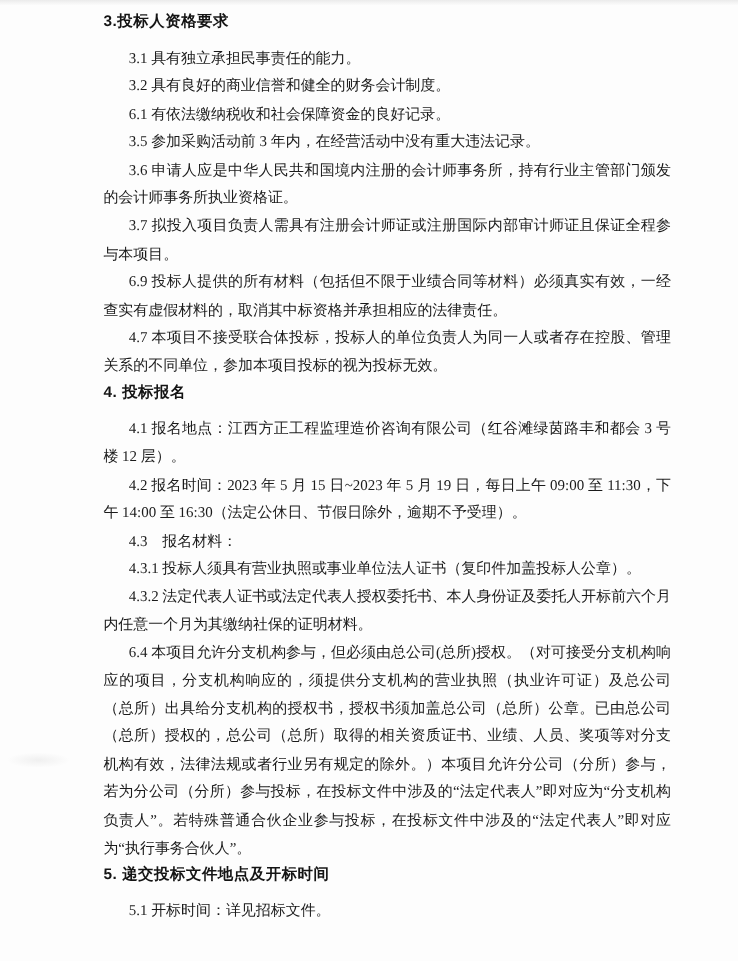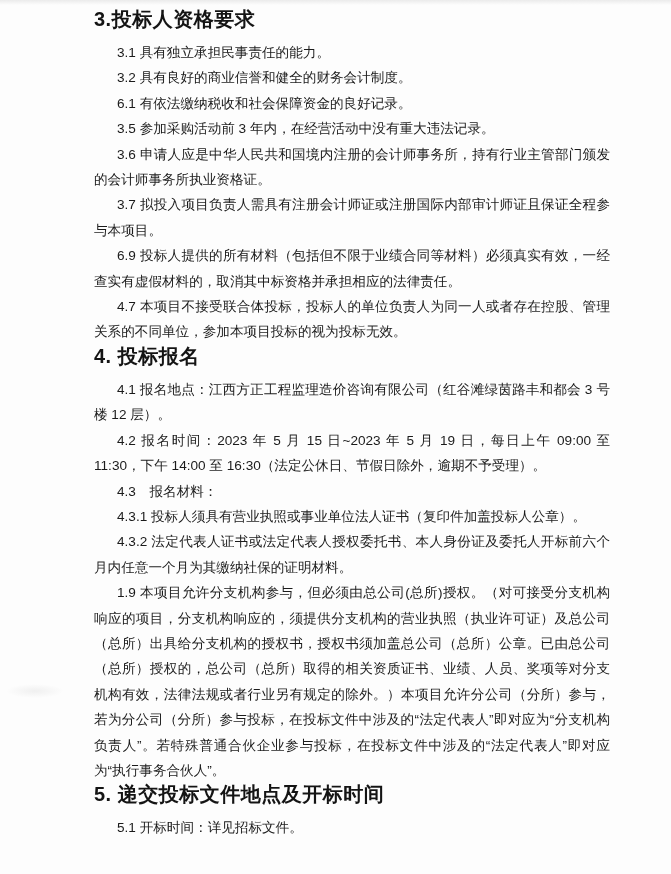--- a/index.html
+++ b/index.html
@@ -29,31 +29,31 @@
   .scan-smudge {
     position: absolute;
     left: 6px; top: 684px;
     width: 58px; height: 14px;
     background: radial-gradient(ellipse at center, rgba(180,180,180,0.18), rgba(255,255,255,0) 70%);
     pointer-events: none;
   }
   .sec-heading {
     font-family: "Liberation Sans", sans-serif;
     font-weight: bold;
-    font-size: 20px;
+    font-size: 14px;
     line-height: 23px;
     color: #141414;
     margin: 0 0 9px 0;
     letter-spacing: 0.5px;
   }
   .sec-heading.spaced {
     margin-top: 0;
   }
   .doc-para {
-    font-family: Liberation Sans, sans-serif;
+    font-family: Liberation Serif, serif;
     font-size: 13.6px;
     line-height: 25.4px;
     color: #1b1b1b;
     margin: 0;
     text-align: justify;
     text-indent: 23px;
     text-justify: inter-ideograph;
   }
 </style>
 </head>
@@ -75,20 +75,20 @@
     <p class="doc-para">4.7 本项目不接受联合体投标，投标人的单位负责人为同一人或者存在控股、管理关系的不同单位，参加本项目投标的视为投标无效。</p>
   </div>
 
   <div>
     <h2 class="sec-heading spaced">4. 投标报名</h2>
     <p class="doc-para">4.1 报名地点：江西方正工程监理造价咨询有限公司（红谷滩绿茵路丰和都会 3 号楼 12 层）。</p>
     <p class="doc-para">4.2 报名时间：2023 年 5 月 15 日~2023 年 5 月 19 日，每日上午 09:00 至 11:30，下午 14:00 至 16:30（法定公休日、节假日除外，逾期不予受理）。</p>
     <p class="doc-para">4.3　报名材料：</p>
     <p class="doc-para">4.3.1 投标人须具有营业执照或事业单位法人证书（复印件加盖投标人公章）。</p>
     <p class="doc-para">4.3.2 法定代表人证书或法定代表人授权委托书、本人身份证及委托人开标前六个月内任意一个月为其缴纳社保的证明材料。</p>
-    <p class="doc-para">1.9 本项目允许分支机构参与，但必须由总公司(总所)授权。（对可接受分支机构响应的项目，分支机构响应的，须提供分支机构的营业执照（执业许可证）及总公司（总所）出具给分支机构的授权书，授权书须加盖总公司（总所）公章。已由总公司（总所）授权的，总公司（总所）取得的相关资质证书、业绩、人员、奖项等对分支机构有效，法律法规或者行业另有规定的除外。）本项目允许分公司（分所）参与，若为分公司（分所）参与投标，在投标文件中涉及的“法定代表人”即对应为“分支机构负责人”。若特殊普通合伙企业参与投标，在投标文件中涉及的“法定代表人”即对应为“执行事务合伙人”。</p>
+    <p class="doc-para">6.4 本项目允许分支机构参与，但必须由总公司(总所)授权。（对可接受分支机构响应的项目，分支机构响应的，须提供分支机构的营业执照（执业许可证）及总公司（总所）出具给分支机构的授权书，授权书须加盖总公司（总所）公章。已由总公司（总所）授权的，总公司（总所）取得的相关资质证书、业绩、人员、奖项等对分支机构有效，法律法规或者行业另有规定的除外。）本项目允许分公司（分所）参与，若为分公司（分所）参与投标，在投标文件中涉及的“法定代表人”即对应为“分支机构负责人”。若特殊普通合伙企业参与投标，在投标文件中涉及的“法定代表人”即对应为“执行事务合伙人”。</p>
   </div>
 
   <div>
     <h2 class="sec-heading spaced">5. 递交投标文件地点及开标时间</h2>
     <p class="doc-para">5.1 开标时间：详见招标文件。</p>
   </div>
 </div>
 
 </body></html>

